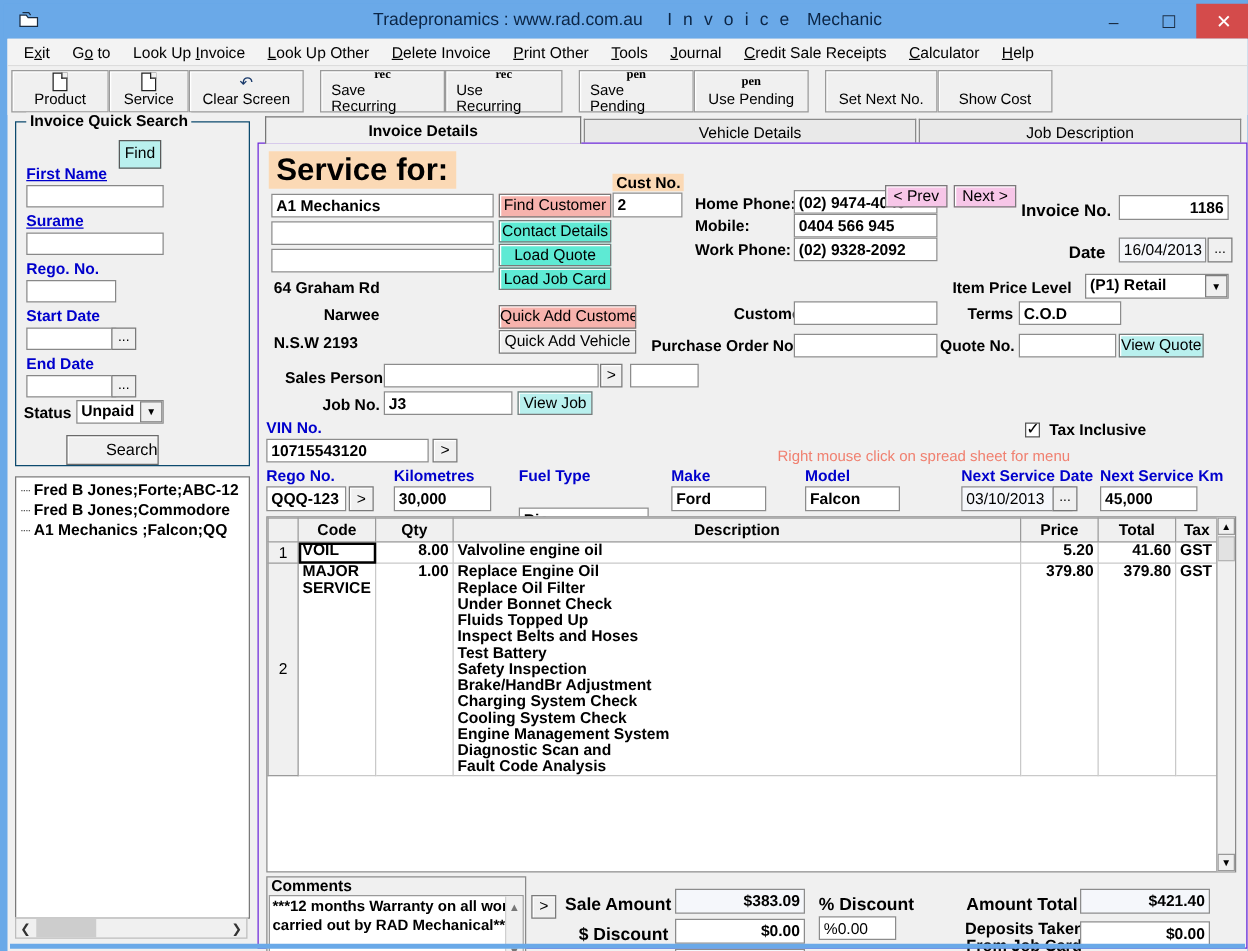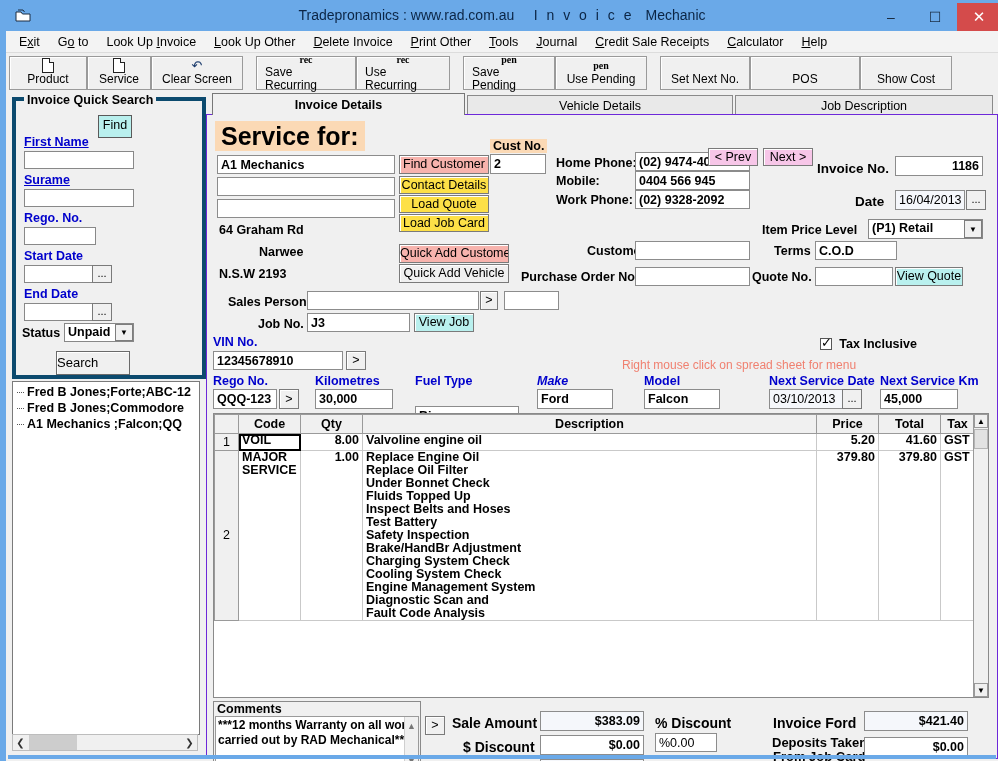--- a/index.html
+++ b/index.html
@@ -35,27 +35,27 @@
   .tbtn{border:1px solid #9a9a9a;background:#f0f0f0;
         display:flex;flex-direction:column;align-items:center;justify-content:center;
         font-size:12px;line-height:13px;min-width:64px;padding:1px 8px 2px;box-sizing:border-box;
         box-shadow:inset 1px 1px 0 #ffffff;}
   .tbtn .ti{height:14px;display:flex;align-items:center;justify-content:center;font-size:11px;}
   .tsep{width:10px;}
   .pageicon{display:inline-block;width:10px;height:13px;border:1px solid #222;background:#fff;position:relative;}
   .pageicon:after{content:"";position:absolute;right:-1px;top:-1px;width:4px;height:4px;background:#f0f0f0;border-left:1px solid #222;border-bottom:1px solid #222;}
   
   .leftpanel{position:absolute;left:2px;top:62px;width:196px;height:666px;background:#f0f0f0;}
-  .grpbox{position:absolute;left:4px;top:4px;width:186px;height:274px;border:4px solid #0c4a6e;background:#f0f0f0;}
+  .grpbox{position:absolute;left:4px;top:4px;width:186px;height:274px;border:1px solid #0c4a6e;background:#f0f0f0;}
   .grptitle{position:absolute;left:8px;top:-8px;background:#f0f0f0;padding:0 3px;font-weight:bold;font-size:12.5px;}
   .lbl-blue{color:#0000cc;font-weight:bold;font-size:12.5px;}
   .qs-field{border:1px solid #888;background:#fff;height:18px;box-sizing:border-box;}
   .dots-btn{width:20px;height:18px;border:1px solid #7a7a7a;background:#f0f0f0;font-size:11px;line-height:15px;text-align:center;box-sizing:border-box;}
   .find-btn{position:absolute;border:1px solid #5a5a5a;background:#b9f0ee;font-size:12.5px;text-align:center;}
-  .search-btn{border:1px solid #6a6a6a;background:#f0f0f0;font-size:13px;text-align:left;line-height:22px;
+  .search-btn{border:1px solid #6a6a6a;background:#f0f0f0;font-size:13px;text-align:right;line-height:22px;
               box-shadow:inset 1px 1px 0 #fff;}
   .sel-wrap{position:relative;}
   .sel{border:1px solid #888;background:#fff;height:19px;box-sizing:border-box;font-weight:bold;font-size:12.5px;
        padding:1px 20px 0 3px;}
   .sel .arrow{position:absolute;right:1px;top:1px;width:16px;height:15px;border:1px solid #7d7d7d;background:#f0f0f0;
         display:flex;align-items:center;justify-content:center;font-size:8px;}
   .treebox{position:absolute;left:4px;top:288px;width:186px;height:352px;border:1px solid #7a7a7a;background:#fff;overflow:hidden;}
   .tree-item{font-weight:bold;font-size:12.5px;white-space:nowrap;padding-left:14px;line-height:16px;position:relative;}
   .tree-item:before{content:"";position:absolute;left:4px;top:8px;width:7px;border-top:1px dotted #555;}
   .hscroll{position:absolute;left:4px;top:641px;width:186px;height:17px;background:#f0f0f0;border:1px solid #bdbdbd;box-sizing:border-box;}
@@ -71,21 +71,21 @@
   .abs{position:absolute;}
   .bold{font-weight:bold;}
   .svc-for{position:absolute;left:8px;top:6px;background:#fbd9b5;font-weight:bold;font-size:25px;padding:0 6px;line-height:30px;}
   .tf{border:1px solid #8c8c8c;background:#fff;box-sizing:border-box;font-weight:bold;font-size:12.5px;padding:1px 3px;
       line-height:16px;overflow:hidden;white-space:nowrap;}
   .tf.plain{font-weight:normal;}
   .tf.ro{background:#f5f7fb;}
   .tf.num{text-align:right;}
   .btn{border:1px solid #7a7a7a;box-sizing:border-box;font-size:12.5px;text-align:center;background:#f0f0f0;
        box-shadow:inset 1px 1px 0 #ffffff;white-space:nowrap;overflow:hidden;}
-  .btn.peach{background:#fde047;}
+  .btn.peach{background:#5eead4;}
   .btn.pink{background:#f7b3ad;}
   .btn.cyan{background:#b9f0ee;}
   .btn.lilac{background:#f7c6e8;}
   .lbl{position:absolute;font-weight:bold;font-size:12.5px;}
   .hint{position:absolute;color:#f08070;font-size:12px;}
   .cb{width:12px;height:12px;border:1px solid #555;background:#fff;box-sizing:border-box;display:inline-block;
       position:relative;vertical-align:-2px;}
   .cb.on:after{content:"\2713";position:absolute;left:0px;top:-4px;font-size:13px;color:#000;}
   
   .sheet{position:absolute;left:6px;top:298px;width:776px;height:285px;border:1px solid #8a8a8a;background:#fff;box-sizing:border-box;}
@@ -200,24 +200,20 @@
             </div>
             <div>Use Pending</div>
           </div>
         </div>
       <div class="tsep"></div>
       <div class="tgroup" id="tb-g4">
           <div class="tbtn" style="width: 90px;">
             <div class="ti">&nbsp;</div>
             <div>Set Next No.</div>
           </div>
-          <div class="tbtn" style="width: 110px;">
-            <div class="ti">&nbsp;</div>
-            <div>POS</div>
-          </div>
           <div class="tbtn" style="width: 92px;">
             <div class="ti">&nbsp;</div>
             <div>Show Cost</div>
           </div>
         </div>
     </div>
 
     <div class="leftpanel">
       <div class="grpbox">
         <div class="grptitle">Invoice Quick Search</div>
@@ -343,34 +339,34 @@
       <div class="tf abs" style="left:608px;top:152px;width:78px;height:19px;"></div>
       <div class="btn cyan abs" style="left:688px;top:152px;width:68px;height:19px;line-height:17px;">View Quote</div>
 
       <div class="abs" style="left:613px;top:222px;">
         <span class="cb on"></span>
         <span class="bold" style="font-size:12.5px;margin-left:4px;">Tax Inclusive</span>
       </div>
       <div class="hint" style="left:415px;top:243px;">Right mouse click on spread sheet for menu</div>
 
       <div class="lbl-blue abs" style="left:6px;top:220px;">VIN No.</div>
-      <div class="tf abs" style="left:6px;top:236px;width:130px;height:19px;">12345678910</div>
+      <div class="tf abs" style="left:6px;top:236px;width:130px;height:19px;">10715543120</div>
       <div class="btn abs" style="left:139px;top:236px;width:20px;height:19px;line-height:17px;">&gt;</div>
 
       <div class="lbl-blue abs" style="left:6px;top:259px;">Rego No.</div>
       <div class="tf abs" style="left:6px;top:274px;width:64px;height:20px;">QQQ-123</div>
       <div class="btn abs" style="left:72px;top:274px;width:20px;height:20px;line-height:18px;">&gt;</div>
 
       <div class="lbl-blue abs" style="left:108px;top:259px;">Kilometres</div>
       <div class="tf abs" style="left:108px;top:274px;width:78px;height:20px;">30,000</div>
 
       <div class="lbl-blue abs" style="left:208px;top:259px;">Fuel Type</div>
       <div class="tf abs" style="left:208px;top:274px;width:104px;height:20px;margin-top:17px;">Bio</div>
 
-      <div class="lbl-blue abs" style="left:330px;top:259px;font-style:italic;">Make</div>
+      <div class="lbl-blue abs" style="left:330px;top:259px;">Make</div>
       <div class="tf abs" style="left:330px;top:274px;width:76px;height:20px;">Ford</div>
 
       <div class="lbl-blue abs" style="left:437px;top:259px;">Model</div>
       <div class="tf abs" style="left:437px;top:274px;width:76px;height:20px;">Falcon</div>
 
       <div class="lbl-blue abs" style="left:562px;top:259px;">Next Service Date</div>
       <div class="tf abs plain ro" style="left:562px;top:274px;width:89px;height:20px;">03/10/2013</div>
       <div class="dots-btn abs" style="left:635px;top:274px;height:20px;line-height:17px;">...</div>
 
       <div class="lbl-blue abs" style="left:673px;top:259px;">Next Service Km</div>
@@ -454,21 +450,21 @@
       <div class="tf abs num ro" style="left:333px;top:596px;width:104px;height:20px;">$383.09</div>
 
       <div class="lbl" style="left:256px;top:624px;font-size:14px;">$ Discount</div>
       <div class="tf abs num" style="left:333px;top:620px;width:104px;height:20px;">$0.00</div>
 
       <div class="tf abs num ro" style="left:333px;top:644px;width:104px;height:20px;">$0.00</div>
 
       <div class="lbl" style="left:448px;top:600px;font-size:14px;">% Discount</div>
       <div class="tf abs" style="left:448px;top:618px;width:62px;height:19px;font-weight:normal;">%0.00</div>
 
-      <div class="lbl" style="left:566px;top:600px;font-size:14px;">Invoice Ford</div>
+      <div class="lbl" style="left:566px;top:600px;font-size:14px;">Amount Total</div>
       <div class="tf abs num ro" style="left:657px;top:596px;width:104px;height:20px;">$421.40</div>
 
       <div class="lbl" style="left:565px;top:620px;font-size:13px;">Deposits Taken</div>
       <div class="lbl" style="left:566px;top:634px;font-size:13px;">From Job Card</div>
       <div class="tf abs num" style="left:657px;top:622px;width:104px;height:20px;">$0.00</div>
 
       <div id="action-buttons"></div>
     </div>
 
     <div class="statusbar"></div>

